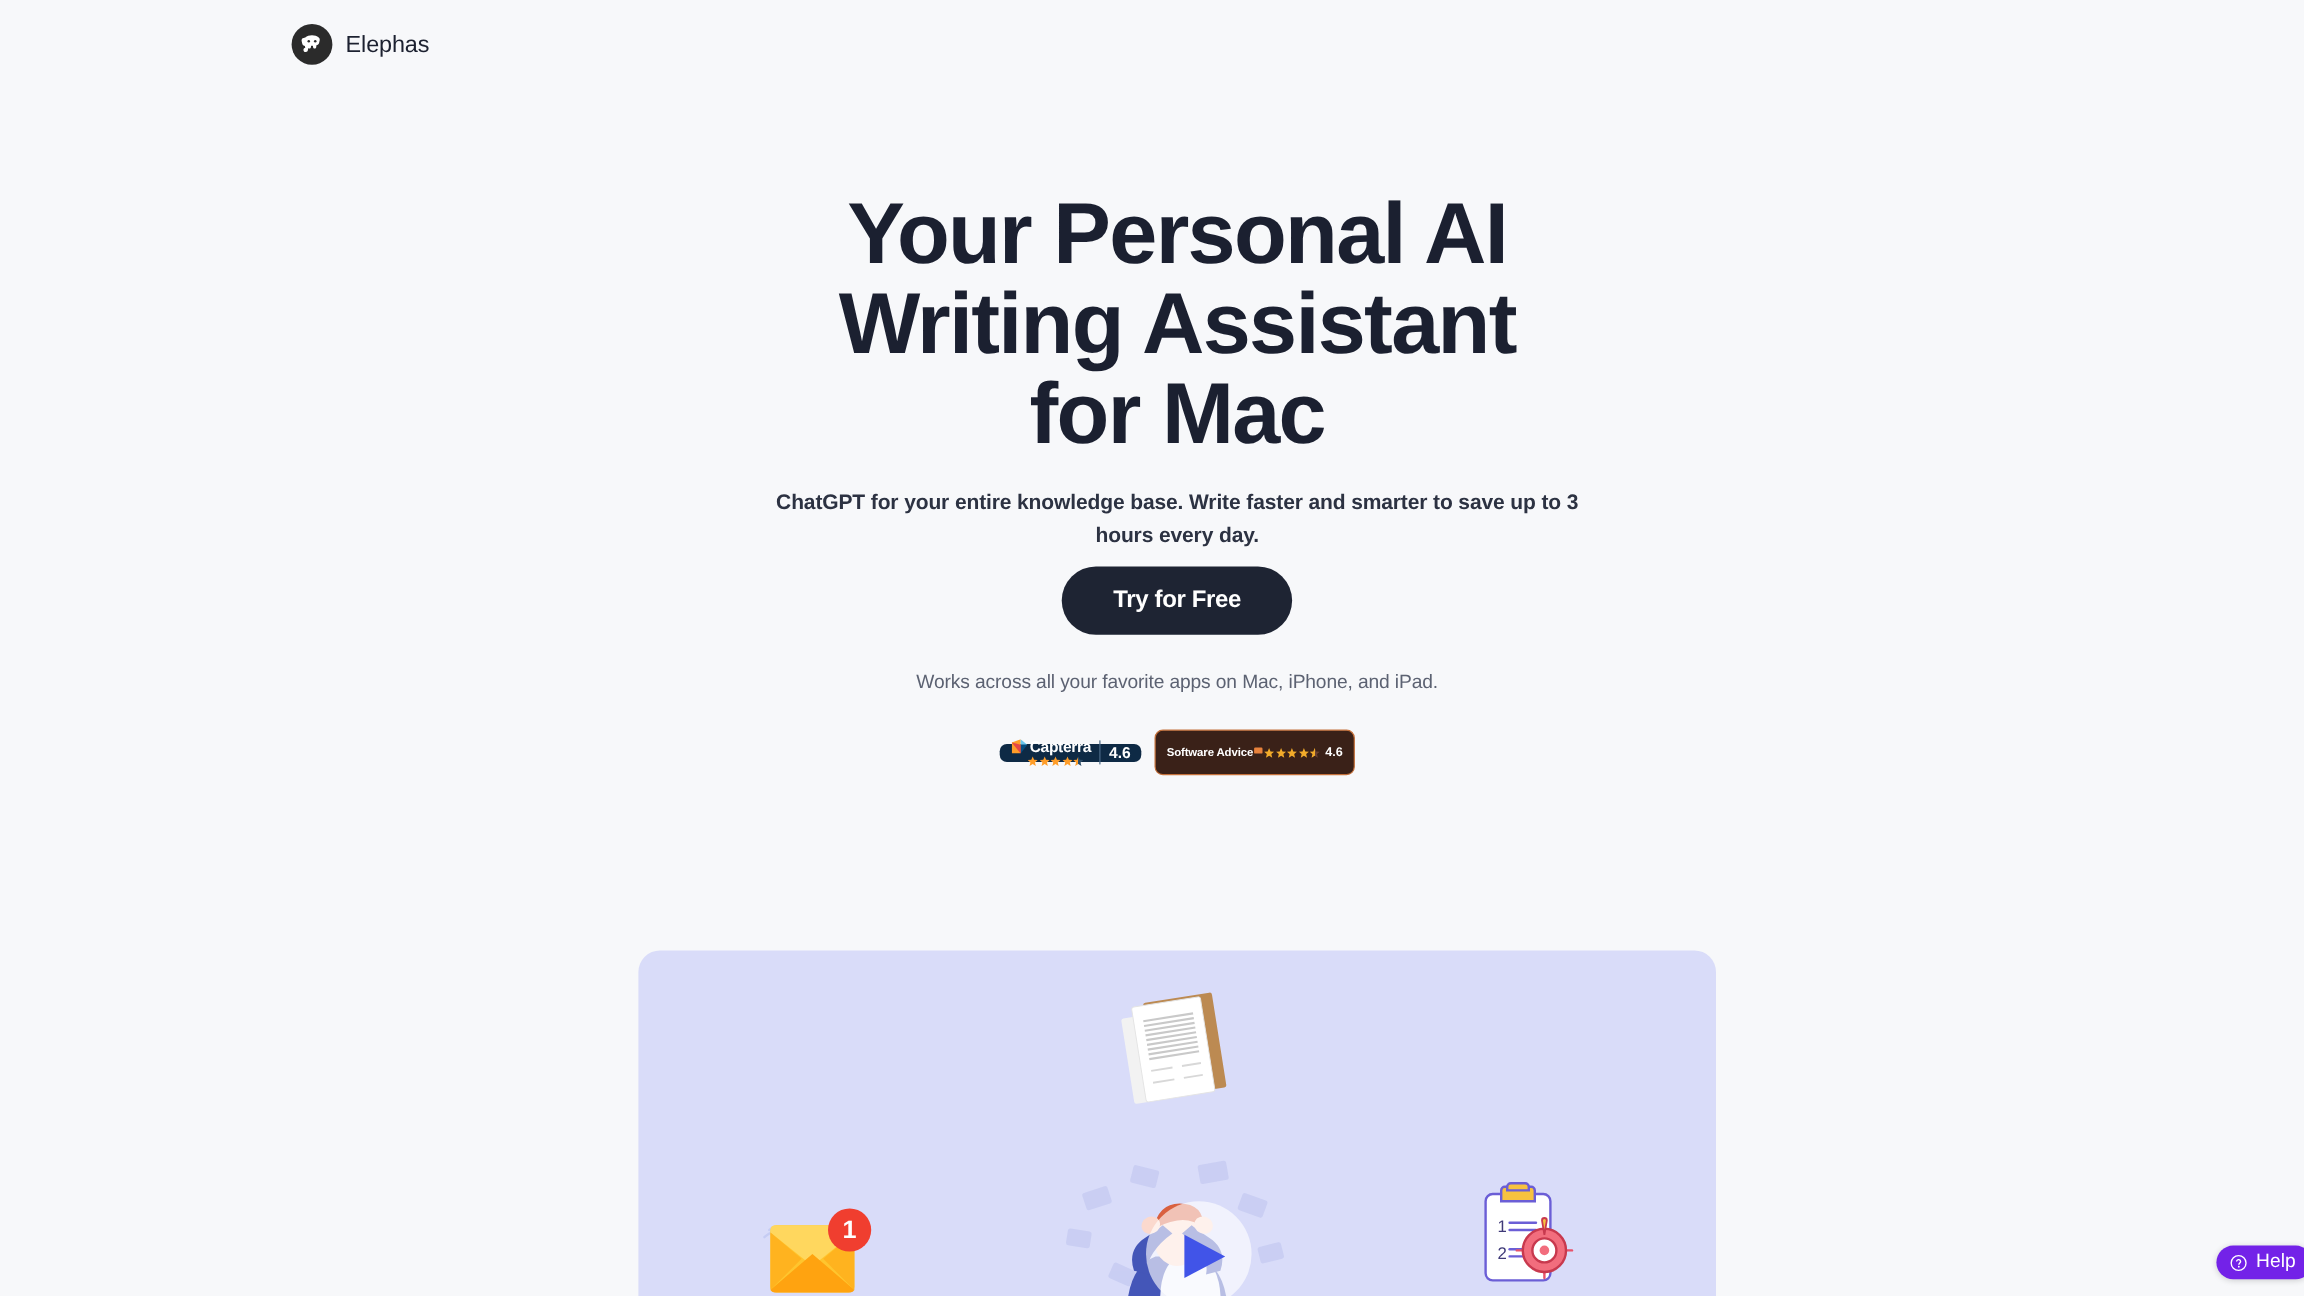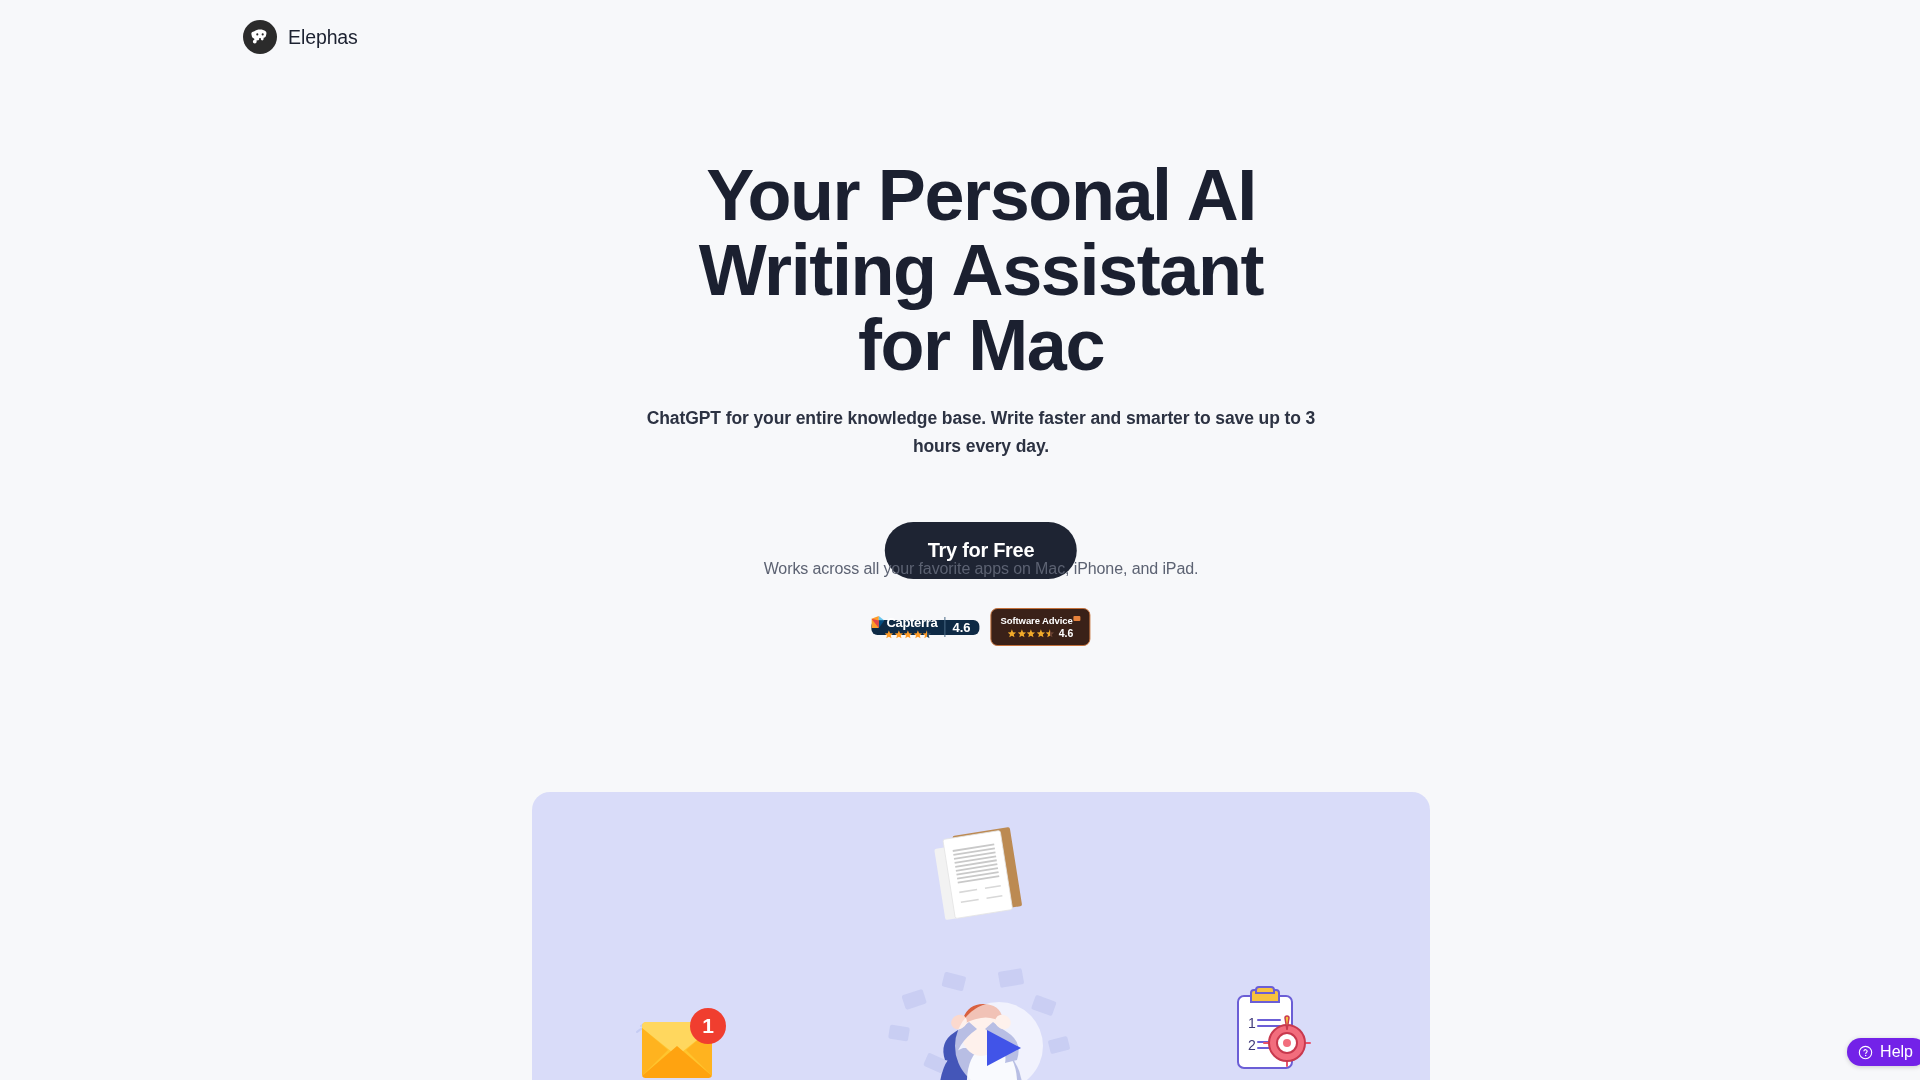--- a/index.html
+++ b/index.html
@@ -46,21 +46,21 @@
     font-size:72px; line-height:75px; font-weight:700;
     color:#1B2030; letter-spacing:-1.4px;
   }
   .hero-sub {
     position:absolute; top:404px; left:50%; transform:translateX(-50%);
     width:690px; text-align:center;
     font-size:17.5px; line-height:28px; font-weight:700;
     color:#2C3242; letter-spacing:-0.1px;
   }
   .cta-wrap {
-    position:absolute; top:522px; left:50%; transform:translateX(-50%);
+    position:absolute; top:472px; left:50%; transform:translateX(-50%);
   }
   .cta-btn {
     display:block;
     padding:17px 43px;
     border:none; border-radius:40px;
     background:#1E2433; color:#FFFFFF;
     font-family:"Liberation Sans", sans-serif;
     font-size:20px; font-weight:700; letter-spacing:-0.3px;
     cursor:pointer;
   }
@@ -73,34 +73,34 @@
   
   .badges {
     position:absolute; top:608px; left:50%; transform:translateX(-50%);
     display:flex; align-items:center; gap:11px;
   }
   .badge { position:relative; cursor:pointer; }
 
   .badge-capterra {
     display:flex; align-items:center;
     background:#0E2A45; border-radius:6px;
-    height:15px; padding:0 9px 0 0; gap:7px;
+    height:15px; padding:0 9px 0 10px; gap:7px;
   }
   .cap-left { display:flex; flex-direction:column; align-items:flex-start; gap:1px; }
   .cap-logo-row { display:flex; align-items:center; gap:2px; }
   .cap-flag { width:13px; height:12px; display:block; }
   .cap-word {
     font-size:13px; font-weight:700; color:#FFFFFF; letter-spacing:-0.3px; line-height:13px;
   }
   .cap-stars { display:flex; gap:0.5px; margin-left:13px; }
   .cap-divider { width:1px; height:20px; background:#4B6A86; }
   .cap-score { font-size:13px; font-weight:700; color:#FFFFFF; }
 
   .badge-sa {
-    display:flex; flex-direction:column; align-items:center; justify-content:center;
+    display:flex; flex-direction:row; align-items:center; justify-content:center;
     background:#3A2118; border:1.5px solid #C4703A; border-radius:7px;
     height:33px; padding:18px 9px; gap:1px;
   }
   .sa-top { display:flex; align-items:flex-start; gap:1px; }
   .sa-word { font-size:9.5px; font-weight:700; color:#FFFFFF; letter-spacing:-0.1px; line-height:11px; }
   .sa-tm { width:7px; height:5px; background:#E8823C; border-radius:1px; margin-top:1px; }
   .sa-bottom { display:flex; align-items:center; gap:4px; }
   .sa-stars { display:flex; gap:0.5px; }
   .sa-score { font-size:10.5px; font-weight:700; color:#FFFFFF; }
 

